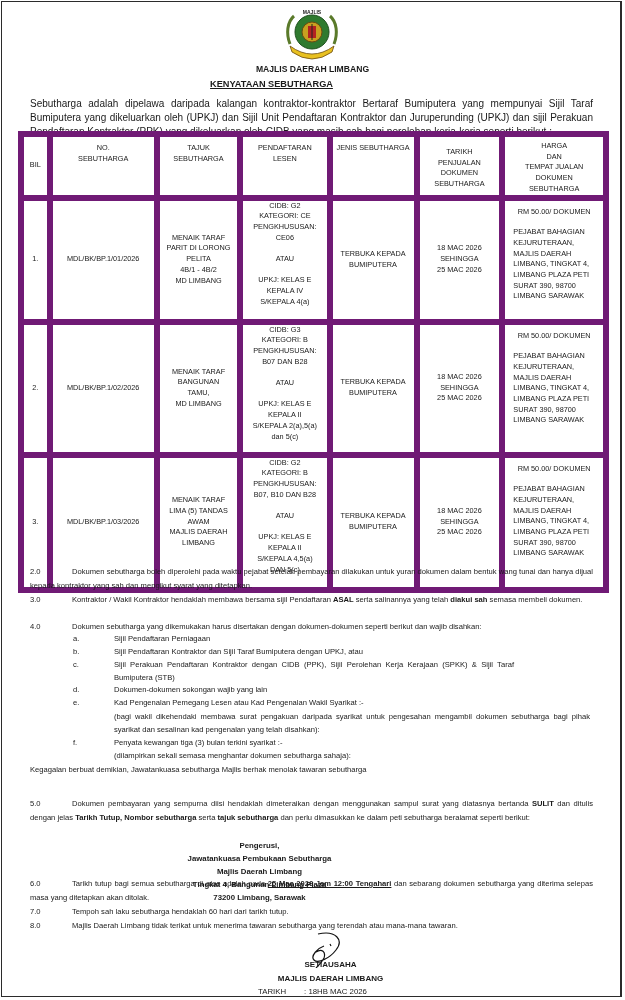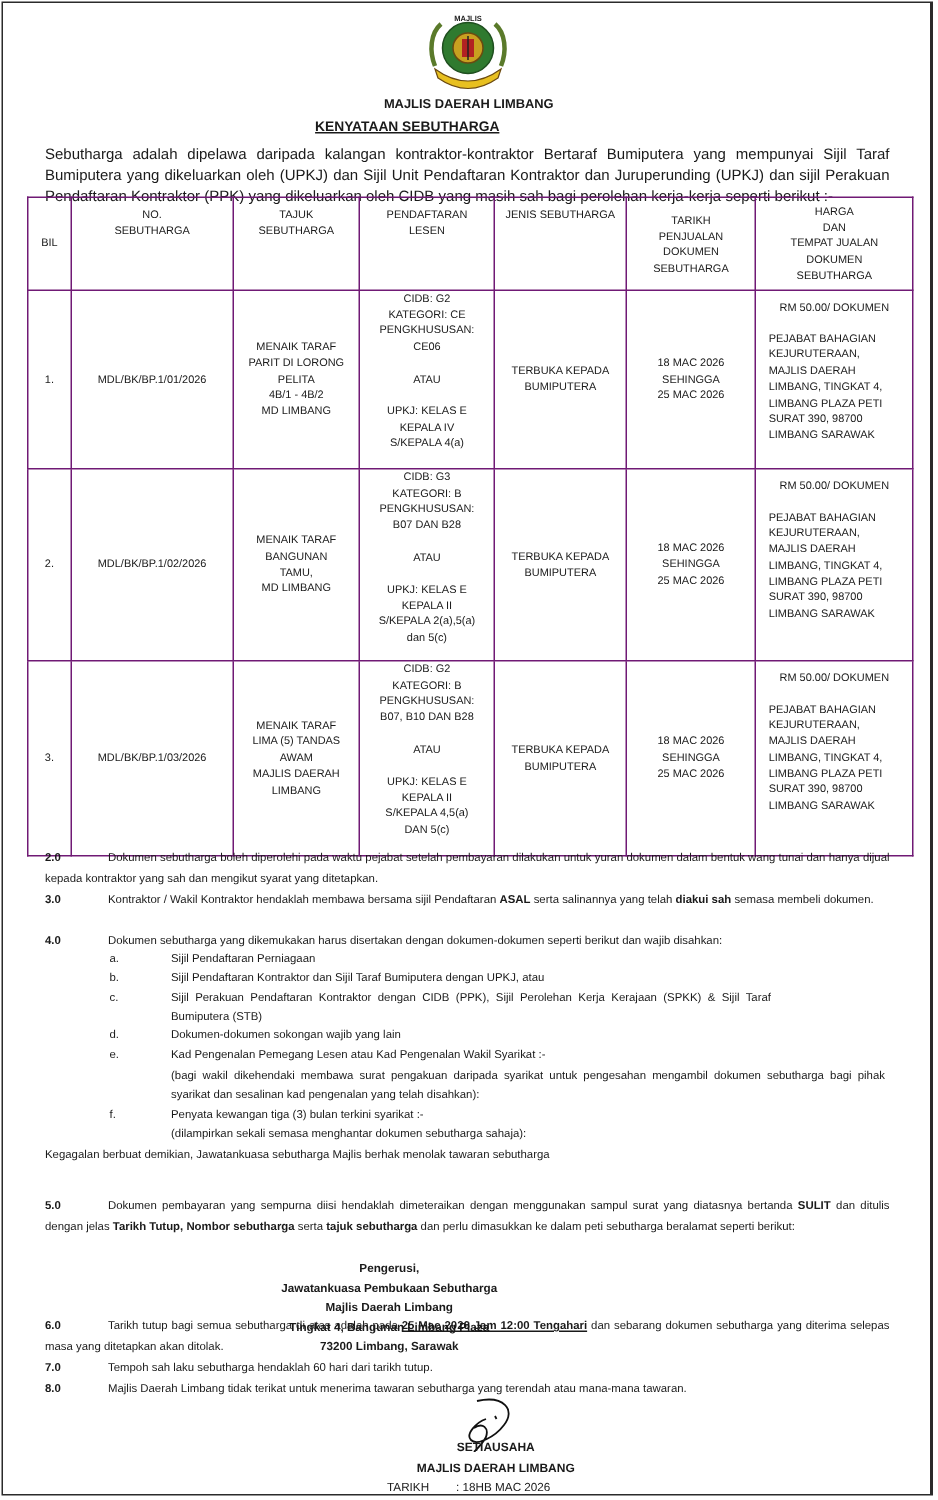--- a/index.html
+++ b/index.html
@@ -9,36 +9,36 @@
            border:1px solid #2b2b2b; border-right:2px solid #2b2b2b; box-sizing:border-box; }
   .abs { position:absolute; }
   .logo { left:284px; top:6px; width:56px; height:54px; }
   .org { left:0; width:625px; top:64px; text-align:center; font-size:8.6px; font-weight:bold; }
   .title { left:0; width:543px; top:79px; text-align:center; font-size:9.2px; font-weight:bold; }
   .title span { text-decoration:underline; }
   .intro { left:30px; width:563px; top:97px; font-size:10px; line-height:14px; text-align:justify; text-align-last:left; }
 
   table.tender { position:absolute; left:18px; top:131px; width:591px; border-collapse:collapse;
                  font-size:7.3px; line-height:10.7px; table-layout:fixed; }
-  table.tender th, table.tender td { border:1px solid #701a75; text-align:center; vertical-align:middle; font-weight:normal; padding:0 2px; }
+  table.tender th, table.tender td { border:6px solid #701a75; text-align:center; vertical-align:middle; font-weight:normal; padding:0 2px; }
   table.tender th { vertical-align:top; padding-top:6px; height:62px; box-sizing:border-box; }
   table.tender th.bil { vertical-align:middle; padding-top:0; }
   table.tender th.jenis { padding-top:10px; }
   table.tender td.lesen { vertical-align:top; }
   table.tender td.harga { vertical-align:top; padding-top:6px; }
   .harga-price { display:block; margin-bottom:10px; }
   .harga-addr { display:block; text-align:left; padding-left:6px; }
   .row1 td { height:112px; }
   .row2 td { height:121px; }
   .row3 td { height:123px; }
   .line { display:block; }
   .gap { display:block; height:10.7px; }
 
   .para { left:30px; width:563px; font-size:7.6px; line-height:13.5px; text-align:justify; text-align-last:left; }
-  .para .num { display:inline-block; width:42px;font-weight:bold; }
+  .para .num { display:inline-block; width:42px; }
   .sub { font-size:7.6px; line-height:12.5px; }
   .sub .lbl { position:absolute; left:73px; }
   .sub .txt { position:absolute; left:114px; width:476px; text-align:justify; text-align-last:left; }
   .center-block { left:0; width:519px; text-align:center; font-size:7.8px; line-height:13px; font-weight:bold; }
   u.b { font-weight:bold; }
   .sign { left:18px; width:625px; text-align:center; font-size:8px; font-weight:bold; }
   .date { left:0; width:625px; text-align:center; font-size:7.8px; }
   .date .gapsp { display:inline-block; width:18px; }
 </style>
 </head>

